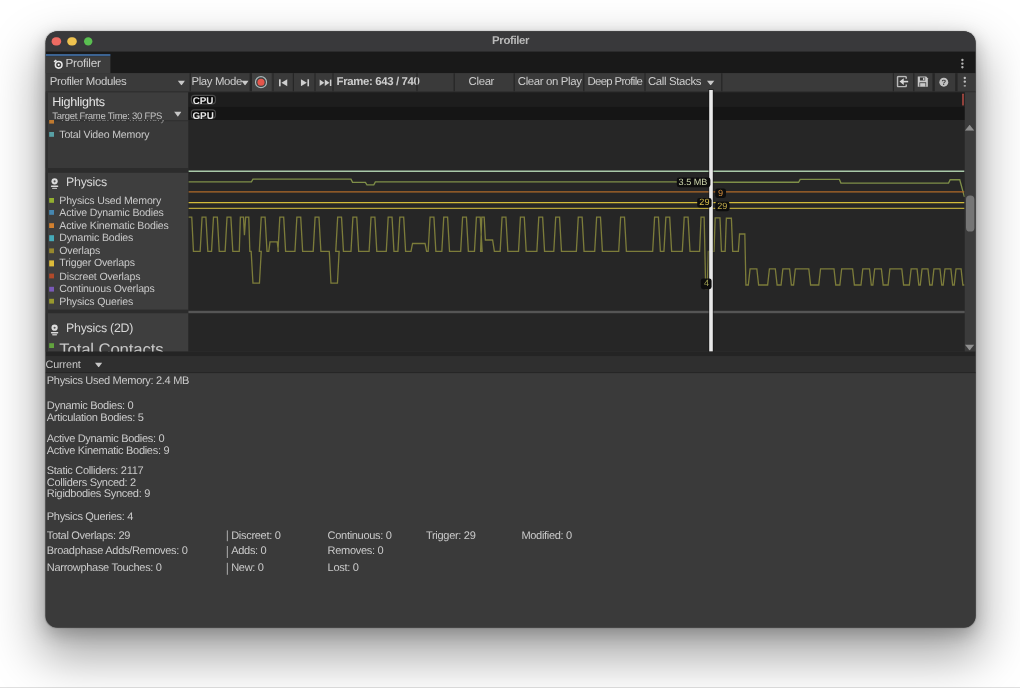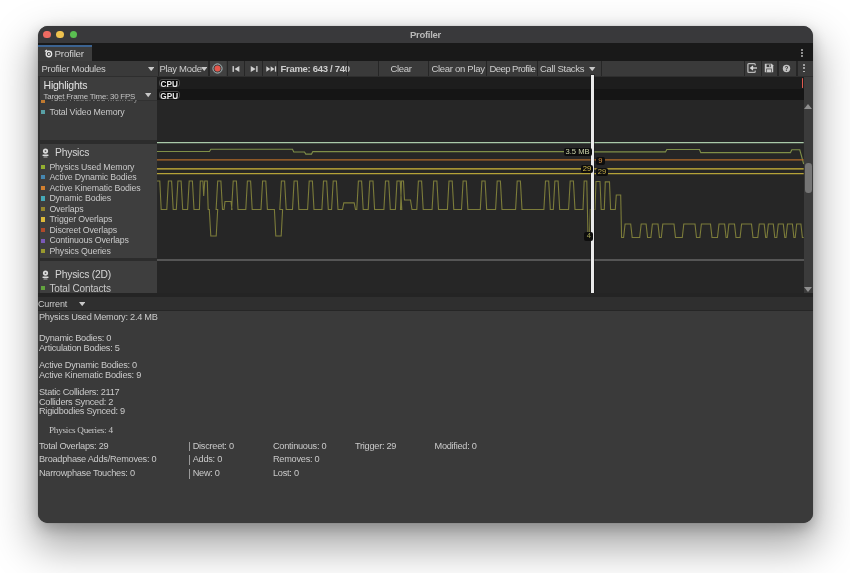--- a/index.html
+++ b/index.html
@@ -145,21 +145,21 @@
 <div class="abs" style="left:2.9px;top:223.3px;width:4.2px;height:4.2px;background:#99992e;"></div>
 <div class="txt" style="left:11.4px;top:220.2px;font-size:8.8px;letter-spacing:-0.14px;color:#c9c9c9;">Physics Queries</div>
 <svg class="abs" style="left:2.9px;top:244.4px;" width="9" height="10" viewBox="0 0 9 10">
  <circle cx="4.5" cy="3.1" r="2.6" fill="#dddddd"></circle>
  <circle cx="4.5" cy="3.1" r="0.9" fill="#555555"></circle>
  <rect x="1.4" y="6.6" width="6.2" height="1.3" rx="0.6" fill="#dddddd"></rect>
  <rect x="2.4" y="8.4" width="4.2" height="1.2" rx="0.6" fill="#bbbbbb"></rect>
 </svg>
 <div class="txt" style="left:17.0px;top:243.4px;font-size:10.3px;letter-spacing:-0.2px;color:#d6d6d6;">Physics (2D)</div>
 <div class="abs" style="left:2.9px;top:260.1px;width:4.2px;height:4.2px;background:#62a33e;"></div>
-<div class="txt" style="left:11.4px;top:257.0px;font-size:10px;letter-spacing:-0.14px;color:#c9c9c9;">Total Contacts</div>
+<div class="txt" style="left:11.4px;top:257.0px;font-size:14px;letter-spacing:-0.14px;color:#c9c9c9;">Total Contacts</div>
 <div class="abs" style="left:0;top:51.2px;width:1.6px;height:216.5px;background:#2f2f2f;"></div>
 <div class="abs" style="left:119.0px;top:51.2px;width:646.7px;height:216.5px;background:#262626;"></div>
 <div class="abs" style="left:119.0px;top:51.2px;width:646.7px;height:11.9px;background:#1d1d1d;"></div>
 <div class="abs" style="left:119.0px;top:63.7px;width:646.7px;height:10.9px;background:#151515;"></div>
 <div class="abs" style="left:763.6px;top:52.0px;width:1.9px;height:10.5px;border-radius:1px;background:#e05a50;"></div>
 <div class="abs" style="left:120.9px;top:52.9px;width:20.7px;height:8.6px;background:#0a0a0a;border:1px solid #4a4a4a;border-radius:3px;box-sizing:border-box;"></div>
 <div class="txt" style="left:120.9px;top:54.1px;width:20.7px;text-align:center;font-size:8.2px;font-weight:bold;color:#e9e9e9;">CPU</div>
 <div class="abs" style="left:120.9px;top:64.9px;width:20.7px;height:8.6px;background:#0a0a0a;border:1px solid #4a4a4a;border-radius:3px;box-sizing:border-box;"></div>
 <div class="txt" style="left:120.9px;top:66.1px;width:20.7px;text-align:center;font-size:8.2px;font-weight:bold;color:#e9e9e9;">GPU</div>
 <svg class="abs" style="left:119.0px;top:112.2px;" width="646.7" height="120.0" viewBox="157.0 138.0 646.7 120.0">
@@ -193,21 +193,21 @@
     </svg>
 <div class="abs" style="left:0;top:285.5px;width:775.0px;height:211.9px;background:#3a3a3a;"></div>
 <div class="txt" style="left:1.0px;top:286.4px;font-size:9.2px;letter-spacing:-0.26px;color:#cacaca;">Physics Used Memory: 2.4 MB</div>
 <div class="txt" style="left:1.0px;top:307.1px;font-size:9.2px;letter-spacing:-0.26px;color:#cacaca;">Dynamic Bodies: 0</div>
 <div class="txt" style="left:1.0px;top:317.1px;font-size:9.2px;letter-spacing:-0.26px;color:#cacaca;">Articulation Bodies: 5</div>
 <div class="txt" style="left:1.0px;top:334.0px;font-size:9.2px;letter-spacing:-0.26px;color:#cacaca;">Active Dynamic Bodies: 0</div>
 <div class="txt" style="left:1.0px;top:343.9px;font-size:9.2px;letter-spacing:-0.26px;color:#cacaca;">Active Kinematic Bodies: 9</div>
 <div class="txt" style="left:1.0px;top:360.9px;font-size:9.2px;letter-spacing:-0.26px;color:#cacaca;">Static Colliders: 2117</div>
 <div class="txt" style="left:1.0px;top:370.8px;font-size:9.2px;letter-spacing:-0.26px;color:#cacaca;">Colliders Synced: 2</div>
 <div class="txt" style="left:1.0px;top:380.5px;font-size:9.2px;letter-spacing:-0.26px;color:#cacaca;">Rigidbodies Synced: 9</div>
-<div class="txt" style="left:11px;top:399.4px;font-size:9.2px;letter-spacing:-0.26px;color:#cacaca;font-family:Liberation Serif, serif;">Physics Queries: 4</div>
+<div class="txt" style="left:1.0px;top:399.4px;font-size:9.2px;letter-spacing:-0.26px;color:#cacaca;">Physics Queries: 4</div>
 <div class="txt" style="left:1.0px;top:415.0px;font-size:9.2px;letter-spacing:-0.26px;color:#cacaca;">Total Overlaps: 29</div>
 <div class="abs" style="left:150.7px;top:416.0px;width:1px;height:9.6px;background:#9a9a9a;"></div>
 <div class="txt" style="left:154.7px;top:415.0px;font-size:9.2px;letter-spacing:-0.26px;color:#cacaca;">Discreet: 0</div>
 <div class="txt" style="left:235.0px;top:415.0px;font-size:9.2px;letter-spacing:-0.26px;color:#cacaca;">Continuous: 0</div>
 <div class="txt" style="left:317.0px;top:415.0px;font-size:9.2px;letter-spacing:-0.26px;color:#cacaca;">Trigger: 29</div>
 <div class="txt" style="left:396.5px;top:415.0px;font-size:9.2px;letter-spacing:-0.26px;color:#cacaca;">Modified: 0</div>
 <div class="txt" style="left:1.0px;top:428.5px;font-size:9.2px;letter-spacing:-0.26px;color:#cacaca;">Broadphase Adds/Removes: 0</div>
 <div class="abs" style="left:150.7px;top:429.5px;width:1px;height:9.6px;background:#9a9a9a;"></div>
 <div class="txt" style="left:154.7px;top:428.5px;font-size:9.2px;letter-spacing:-0.26px;color:#cacaca;">Adds: 0</div>
 <div class="txt" style="left:235.0px;top:428.5px;font-size:9.2px;letter-spacing:-0.26px;color:#cacaca;">Removes: 0</div>

